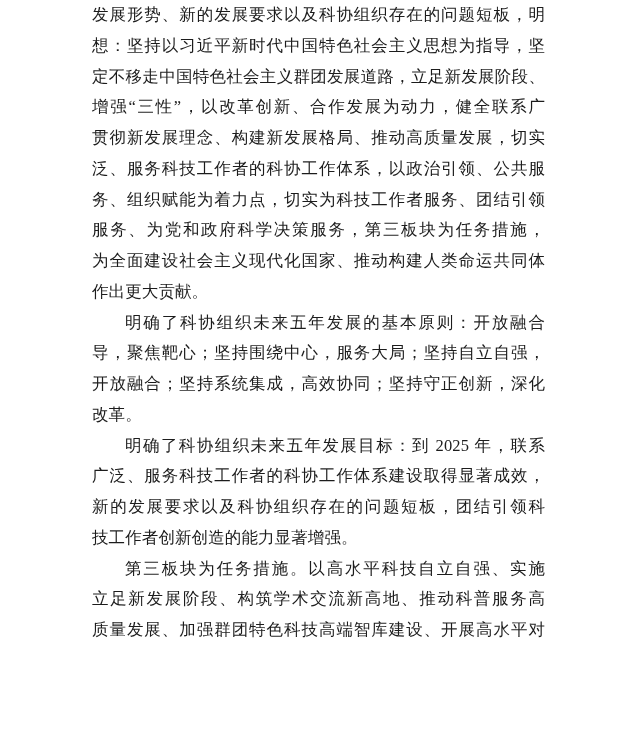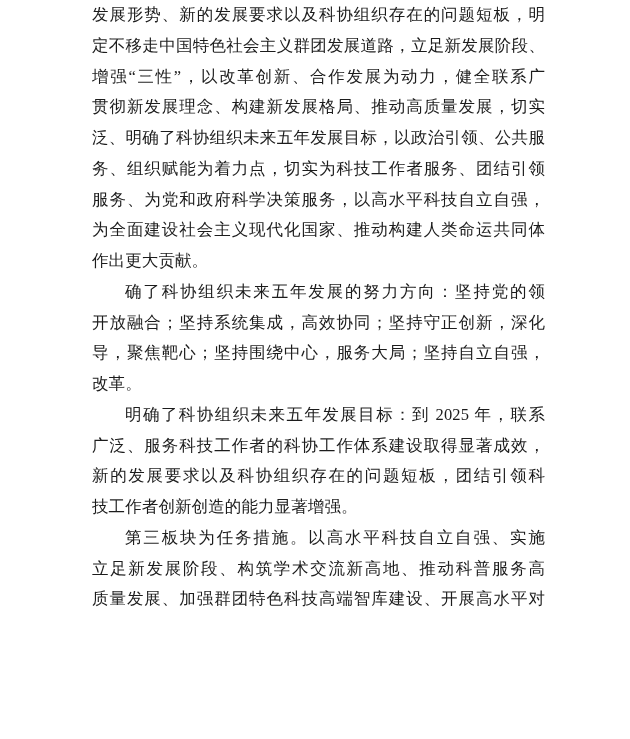--- a/index.html
+++ b/index.html
@@ -47,34 +47,35 @@
 </head>
 <body>
 
 <div class="page">
 
   <div class="para">
     <span class="line fill">发展形势、新的发展要求以及科协组织存在的问题短板，明</span>
   </div>
 
   <div class="para">
+    <span class="line fill">想：坚持以习近平新时代中国特色社会主义思想为指导，坚</span>
     <span class="line fill">定不移走中国特色社会主义群团发展道路，立足新发展阶段、</span>
     <span class="line fill">增强“三性”，以改革创新、合作发展为动力，健全联系广</span>
     <span class="line fill">贯彻新发展理念、构建新发展格局、推动高质量发展，切实</span>
-    <span class="line fill">泛、明确了科协组织未来五年发展目标，以政治引领、公共服</span>
+    <span class="line fill">泛、服务科技工作者的科协工作体系，以政治引领、公共服</span>
     <span class="line fill">务、组织赋能为着力点，切实为科技工作者服务、团结引领</span>
-    <span class="line fill">服务、为党和政府科学决策服务，以高水平科技自立自强，</span>
+    <span class="line fill">服务、为党和政府科学决策服务，第三板块为任务措施，</span>
     <span class="line fill">为全面建设社会主义现代化国家、推动构建人类命运共同体</span>
     <span class="line">作出更大贡献。</span>
   </div>
 
   <div class="para">
-    <span class="line fill indent">确了科协组织未来五年发展的努力方向：坚持党的领</span>
+    <span class="line fill indent">明确了科协组织未来五年发展的基本原则：开放融合</span>
+    <span class="line fill">导，聚焦靶心；坚持围绕中心，服务大局；坚持自立自强，</span>
     <span class="line fill">开放融合；坚持系统集成，高效协同；坚持守正创新，深化</span>
-    <span class="line fill">导，聚焦靶心；坚持围绕中心，服务大局；坚持自立自强，</span>
     <span class="line">改革。</span>
   </div>
 
   <div class="para">
     <span class="line fill indent">明确了科协组织未来五年发展目标：到 2025 年，联系</span>
     <span class="line fill">广泛、服务科技工作者的科协工作体系建设取得显著成效，</span>
     <span class="line fill">新的发展要求以及科协组织存在的问题短板，团结引领科</span>
     <span class="line">技工作者创新创造的能力显著增强。</span>
   </div>
 

